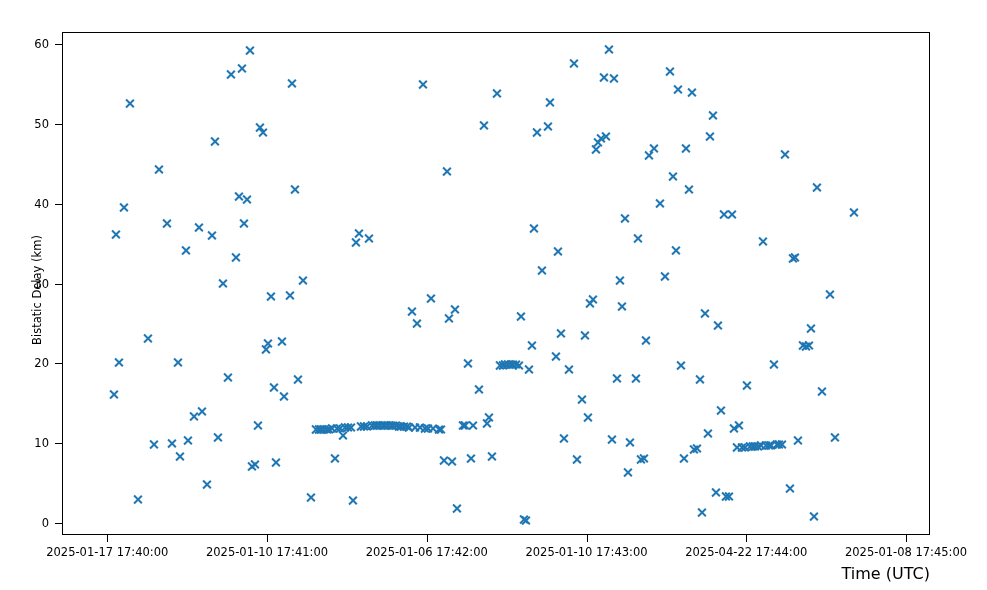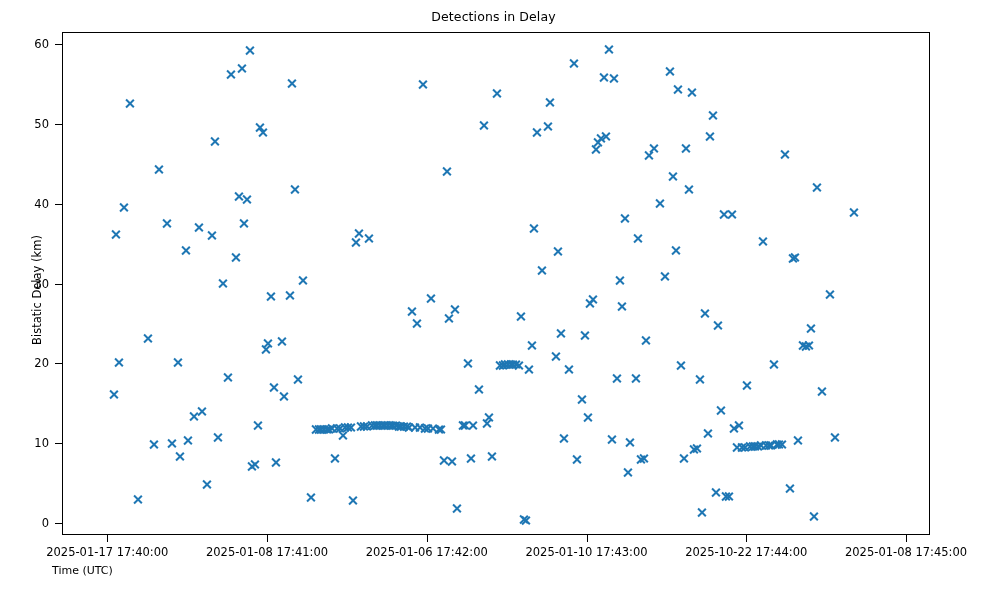--- a/index.html
+++ b/index.html
@@ -93,45 +93,44 @@
     position: absolute;
     top: 545px;
     font-size: 11.5px;
     color: #000000;
     white-space: nowrap;
     transform: translateX(-50%);
   }
   
   #xlabel {
     position: absolute;
-    left: 52px;
+    left: 62px;
     width: 868px;
     top: 564px;
-    text-align: left;
-    font-size: 11px;
+    text-align: right;
+    font-size: 16px;
     color: #000000;
   }
   #ylabel {
     position: absolute;
     left: -93px;
     top: 283px;
     width: 260px;
     text-align: center;
     font-size: 11.5px;
     color: #000000;
     transform: rotate(-90deg);
     transform-origin: center center;
   }
 </style>
 </head>
 <body>
 
 <div id="figure">
 
-  <div id="chart-title">Detections in Delay</div>
 
   <div id="plot-area">
     <div id="markers">
         <div class="marker" style="left: 50.59px; top: 361.68px;"></div>
         <div class="marker" style="left: 53.25px; top: 201.2px;"></div>
         <div class="marker" style="left: 55.91px; top: 329.74px;"></div>
         <div class="marker" style="left: 61.24px; top: 174.85px;"></div>
         <div class="marker" style="left: 66.56px; top: 70.26px;"></div>
         <div class="marker" style="left: 74.55px; top: 466.27px;"></div>
         <div class="marker" style="left: 85.2px; top: 305.79px;"></div>
@@ -368,27 +367,27 @@
       <div class="yticklabel" style="top: 203.66px;">40</div>
       <div class="ytick" style="top: 123.82px;"></div>
       <div class="yticklabel" style="top: 123.82px;">50</div>
       <div class="ytick" style="top: 43.98px;"></div>
       <div class="yticklabel" style="top: 43.98px;">60</div>
     </div>
   <div id="x-axis">
       <div class="xtick" style="left: 107.26px;"></div>
       <div class="xticklabel" style="left: 107.26px;">2025-01-17 17:40:00</div>
       <div class="xtick" style="left: 267.02px;"></div>
-      <div class="xticklabel" style="left: 267.02px;">2025-01-08 17:41:00</div>
+      <div class="xticklabel" style="left: 267.02px;">2025-01-10 17:41:00</div>
       <div class="xtick" style="left: 426.77px;"></div>
       <div class="xticklabel" style="left: 426.77px;">2025-01-06 17:42:00</div>
       <div class="xtick" style="left: 586.53px;"></div>
       <div class="xticklabel" style="left: 586.53px;">2025-01-10 17:43:00</div>
       <div class="xtick" style="left: 746.28px;"></div>
-      <div class="xticklabel" style="left: 746.28px;">2025-10-22 17:44:00</div>
+      <div class="xticklabel" style="left: 746.28px;">2025-04-22 17:44:00</div>
       <div class="xtick" style="left: 906.04px;"></div>
       <div class="xticklabel" style="left: 906.04px;">2025-01-08 17:45:00</div>
     </div>
 
   <div id="xlabel">Time (UTC)</div>
 
   <div id="ylabel">Bistatic Delay (km)</div>
 
 </div>
 

